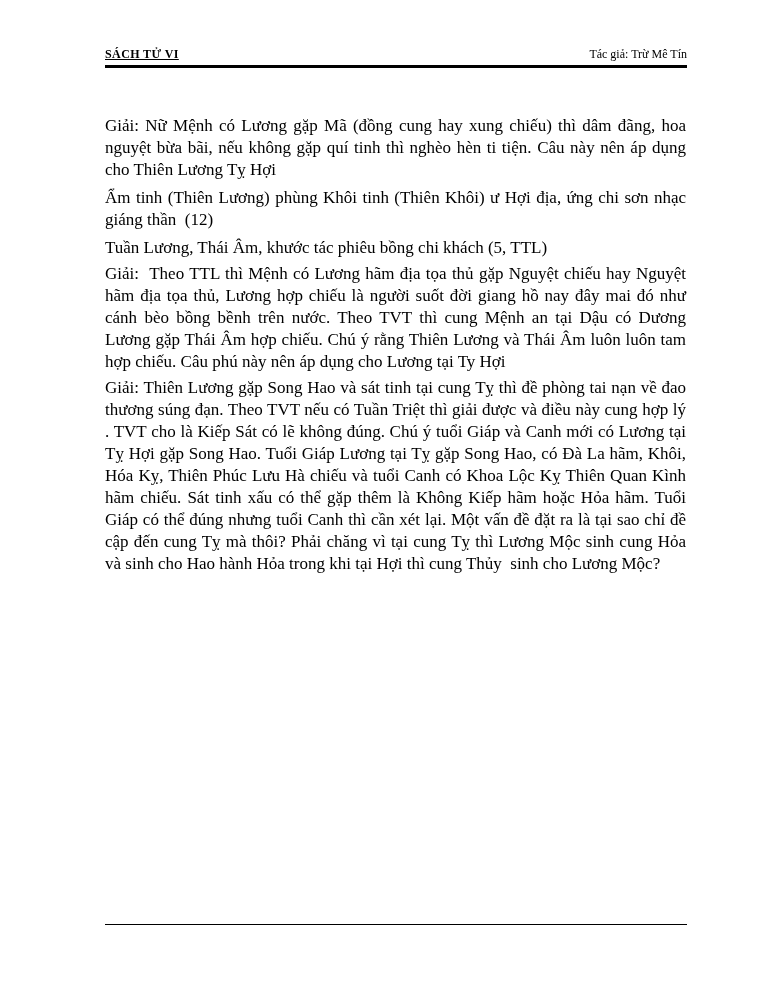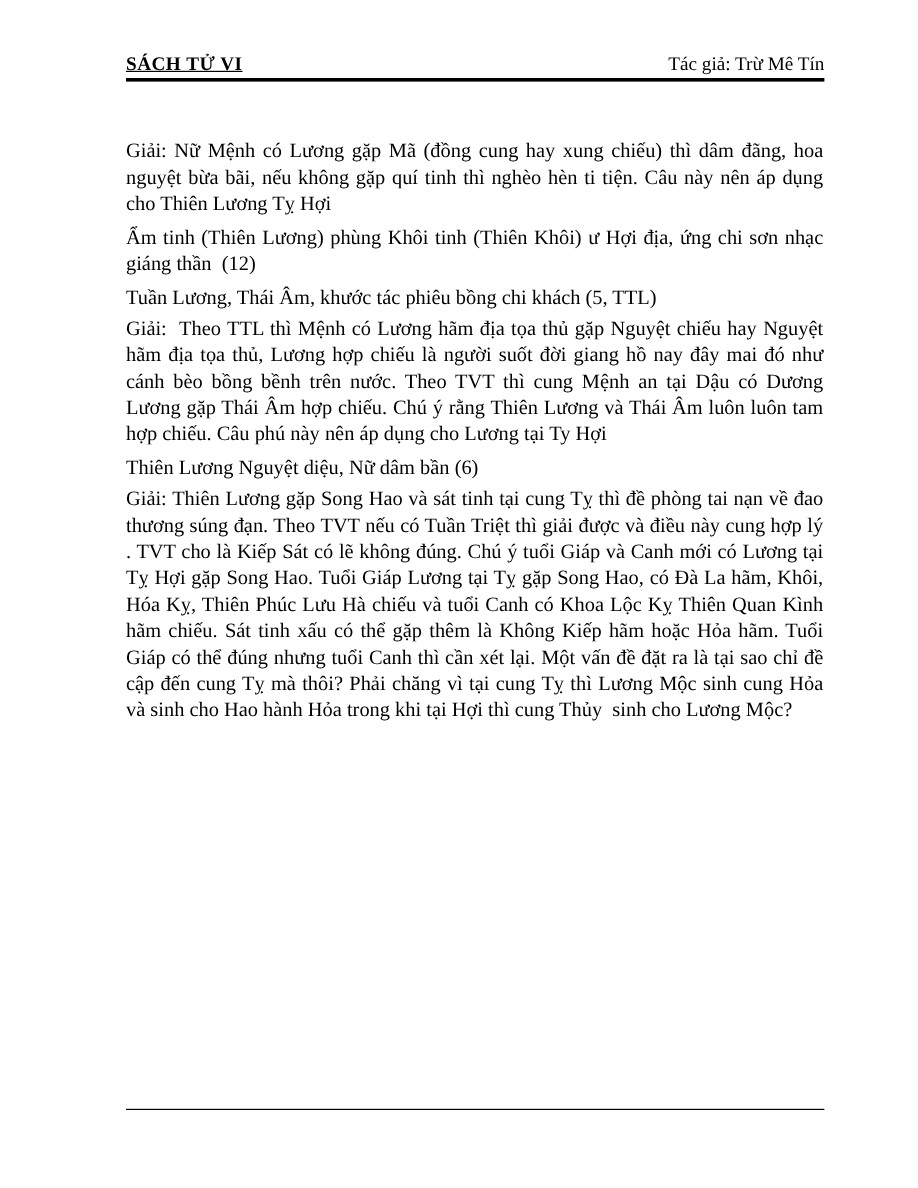--- a/index.html
+++ b/index.html
@@ -9,21 +9,21 @@
     font-family: "Liberation Serif", "DejaVu Serif", serif;
     color: #000000;
     -webkit-font-smoothing: antialiased;
   }
   .page { position: relative; width: 765px; height: 990px; background: #ffffff; overflow: hidden; }
 
   
   .header {
     position: absolute; left: 105px; top: 44px; width: 582px;
     display: flex; justify-content: space-between; align-items: center;
-    font-size: 16px; line-height: 20px;
+    font-size: 12px; line-height: 20px;
   }
   .book-title { font-weight: bold; text-decoration: underline; letter-spacing: 0.4px; }
   .author { font-weight: normal; }
   .header-rule {
     position: absolute; left: 105px; top: 65px; width: 582px; height: 3px;
     background: #000000;
   }
 
   
   .body-text {
@@ -60,19 +60,18 @@
     <span class="book-title">SÁCH TỬ VI</span>
     <span class="author">Tác giả: Trừ Mê Tín</span>
   </div>
   <div class="header-rule"></div>
 
   <main class="body-text" id="blocks">
       <p class="para">Giải: Nữ Mệnh có Lương gặp Mã (đồng cung hay xung chiếu) thì dâm đãng, hoa nguyệt bừa bãi, nếu không gặp quí tinh thì nghèo hèn ti tiện. Câu này nên áp dụng cho Thiên Lương Tỵ Hợi</p>
       <p class="verse">Ẩm tinh (Thiên Lương) phùng Khôi tinh (Thiên Khôi) ư Hợi địa, ứng chi sơn nhạc giáng thần&nbsp; (12)</p>
       <p class="verse">Tuần Lương, Thái Âm, khước tác phiêu bồng chi khách (5, TTL)</p>
       <p class="para">Giải:&nbsp; Theo TTL thì Mệnh có Lương hãm địa tọa thủ gặp Nguyệt chiếu hay Nguyệt hãm địa tọa thủ, Lương hợp chiếu là người suốt đời giang hồ nay đây mai đó như cánh bèo bồng bềnh trên nước. Theo TVT thì cung Mệnh an tại Dậu có Dương Lương gặp Thái Âm hợp chiếu. Chú ý rằng Thiên Lương và Thái Âm luôn luôn tam hợp chiếu. Câu phú này nên áp dụng cho Lương tại Ty Hợi</p>
-      <p class="verse">Thiên Lương Nguyệt diệu, Nữ dâm bần (6)</p>
       <p class="para">Giải: Thiên Lương gặp Song Hao và sát tinh tại cung Tỵ thì đề phòng tai nạn về đao thương súng đạn. Theo TVT nếu có Tuần Triệt thì giải được và điều này cung hợp lý . TVT cho là Kiếp Sát có lẽ không đúng. Chú ý tuổi Giáp và Canh mới có Lương tại Tỵ Hợi gặp Song Hao. Tuổi Giáp Lương tại Tỵ gặp Song Hao, có Đà La hãm, Khôi, Hóa Kỵ, Thiên Phúc Lưu Hà chiếu và tuổi Canh có Khoa Lộc Kỵ Thiên Quan Kình hãm chiếu. Sát tinh xấu có thể gặp thêm là Không Kiếp hãm hoặc Hỏa hãm. Tuổi Giáp có thể đúng nhưng tuổi Canh thì cần xét lại. Một vấn đề đặt ra là tại sao chỉ đề cập đến cung Tỵ mà thôi? Phải chăng vì tại cung Tỵ thì Lương Mộc sinh cung Hỏa và sinh cho Hao hành Hỏa trong khi tại Hợi thì cung Thủy&nbsp; sinh cho Lương Mộc?</p>
     </main>
 
   <div class="footer-rule"></div>
 
 </div>
 
 </body></html>

